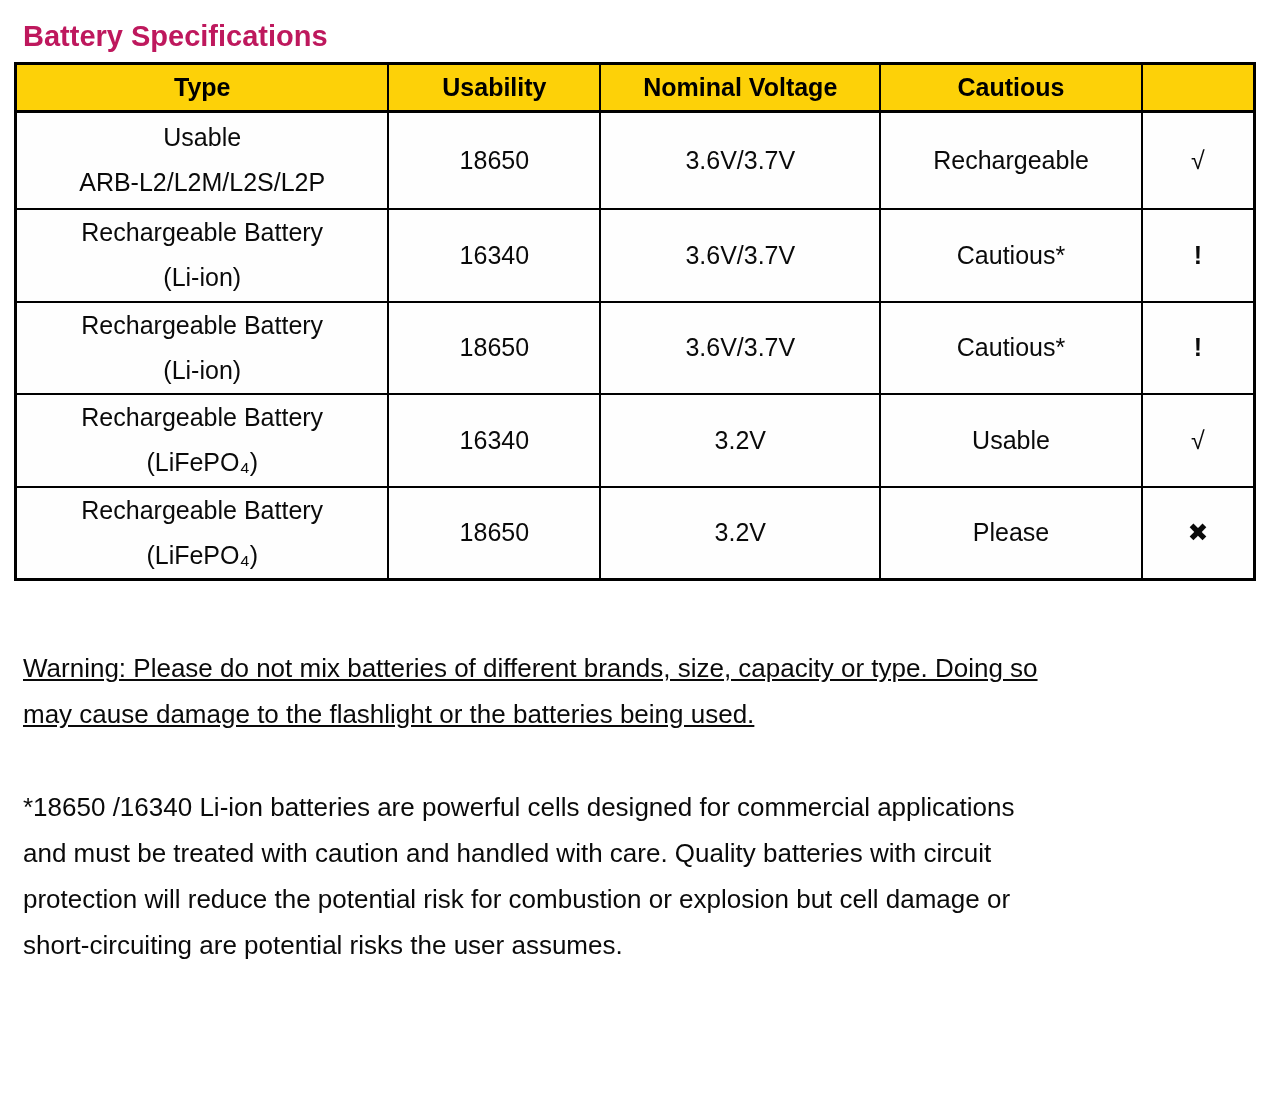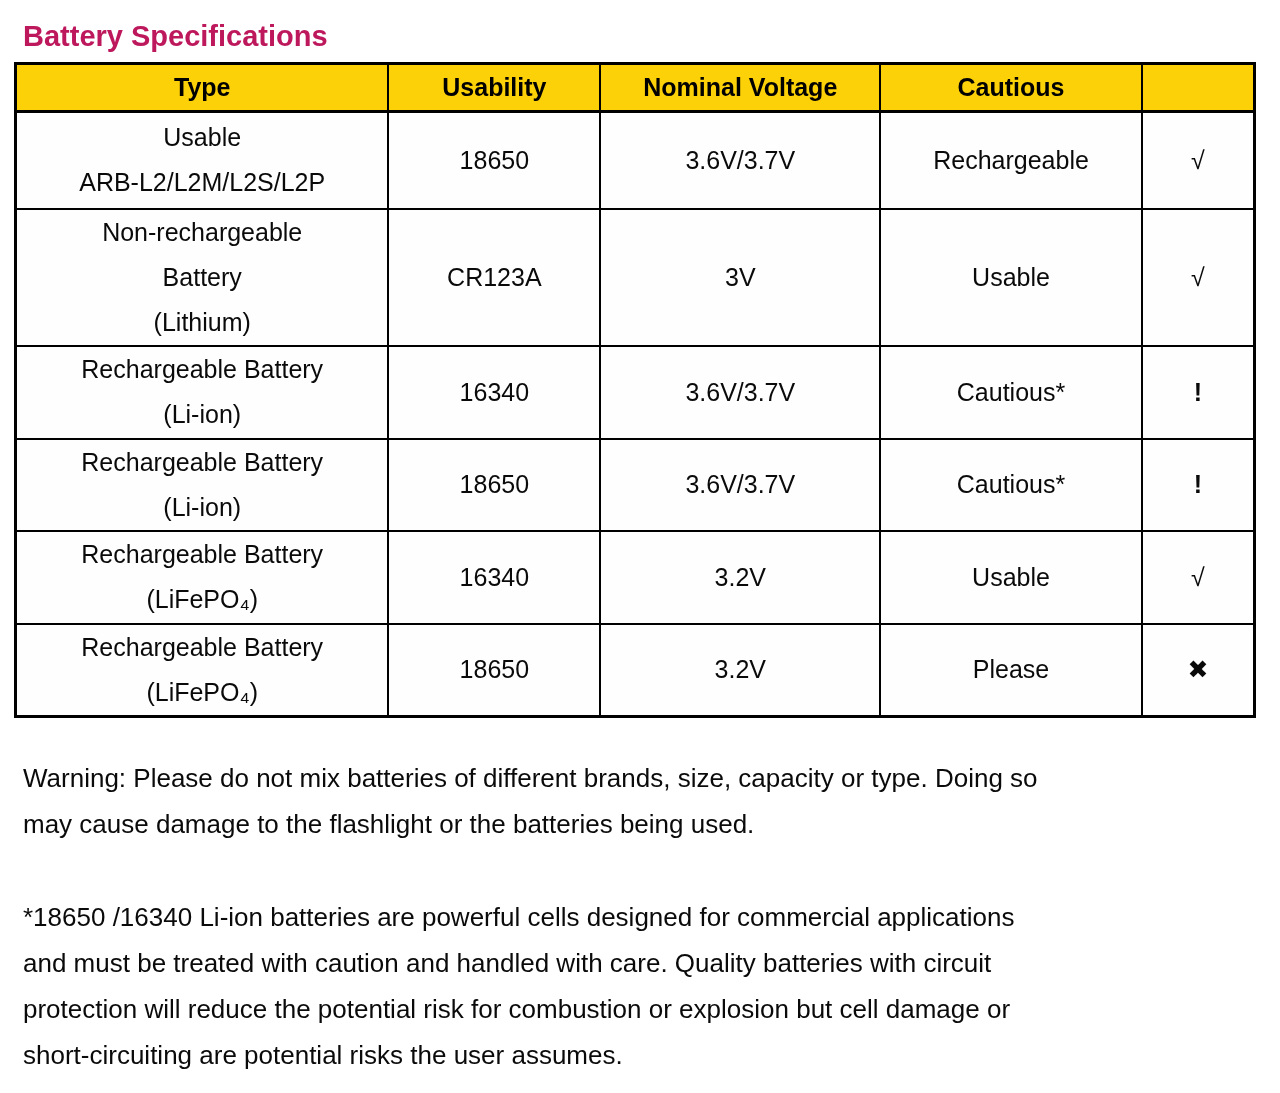--- a/index.html
+++ b/index.html
@@ -68,21 +68,21 @@
   td.sym-excl  { font-size: 27px; font-weight: bold; }
   td.sym-cross { font-size: 19px; font-weight: bold; }
   .para {
     width: 1225px;
     margin-left: 23px;
     font-size: 26px;
     line-height: 46px;
     white-space: pre-line;
     color: #0a0a0a;
   }
-  .para.warning { margin-top: 37px; }
+  .para.warning { margin-top: 64px; text-decoration: underline; }
   .para.footnote { margin-top: 47px; }
 </style>
 </head>
 <body>
 
 <div class="page">
 
   <h1 class="title">Battery Specifications</h1>
 
   <table class="spec">
@@ -102,29 +102,20 @@
         <th></th>
       </tr>
     </thead>
     <tbody>
       <tr class="r1">
         <td>Usable
 ARB-L2/L2M/L2S/L2P</td>
         <td>18650</td>
         <td>3.6V/3.7V</td>
         <td>Rechargeable</td>
-        <td class="sym-check">√</td>
-      </tr>
-      <tr class="r2">
-        <td>Non-rechargeable
-Battery
-(Lithium)</td>
-        <td>CR123A</td>
-        <td>3V</td>
-        <td>Usable</td>
         <td class="sym-check">√</td>
       </tr>
       <tr class="r3">
         <td>Rechargeable Battery
 (Li-ion)</td>
         <td>16340</td>
         <td>3.6V/3.7V</td>
         <td>Cautious*</td>
         <td class="sym-excl">!</td>
       </tr>

